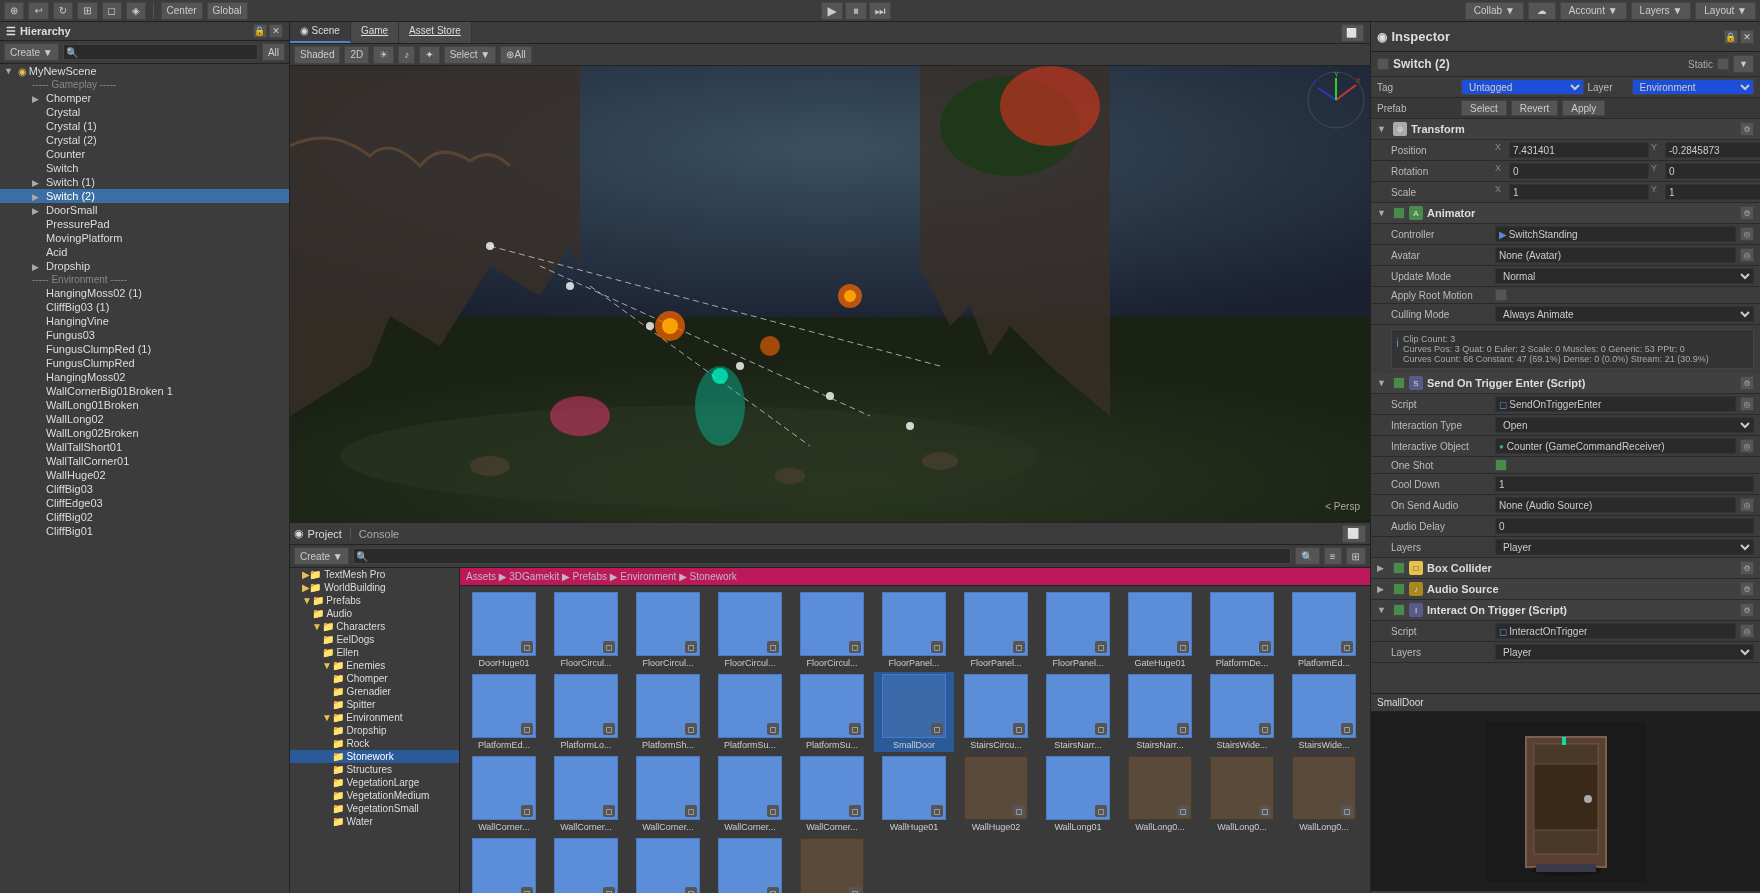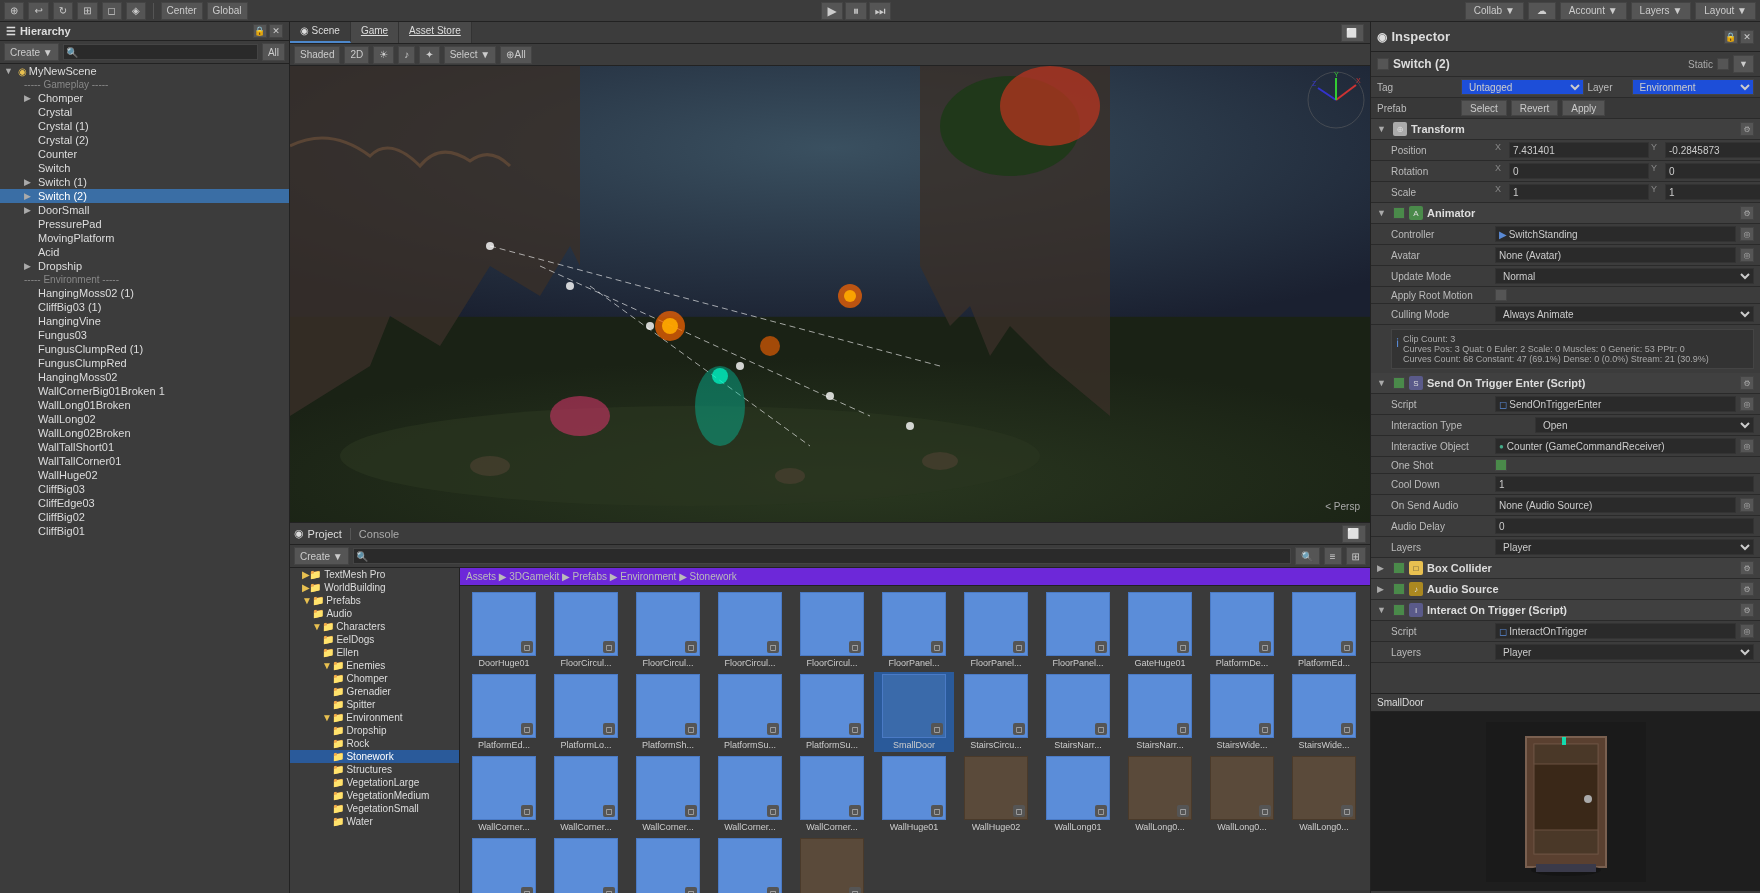--- a/index.html
+++ b/index.html
@@ -98,21 +98,21 @@
       cursor: pointer;
       display: flex;
       align-items: center;
       gap: 2px;
       white-space: nowrap;
       font-size: 11px;
     }
     .hierarchy-item.selected { background: #3a6ea5; color: #fff; }
     .hierarchy-item.section-header { color: #888; font-size: 10px; }
     .expand-arrow { width: 12px; font-size: 9px; color: #aaa; }
-    .h-indent-1 { padding-left: 24px; }
+    .h-indent-1 { padding-left: 32px; align-items: flex-end; }
 
     
     .center-area {
       flex: 1;
       display: flex;
       flex-direction: column;
     }
 
     
     .scene-view {
@@ -210,21 +210,21 @@
     .t-indent-4 { padding-left: 42px; }
 
     .project-assets {
       flex: 1;
       overflow-y: auto;
       background: #3a3a3a;
     }
     .assets-breadcrumb {
       padding: 3px 6px;
       font-size: 10px;
-      background: #6d28d9;
+      background: #be185d;
       border-bottom: 1px solid #222;
       color: #bbb;
     }
     .assets-grid {
       display: flex;
       flex-wrap: wrap;
       padding: 4px;
       gap: 2px;
     }
     .asset-item {
@@ -1224,21 +1224,21 @@
         <div class="comp-row">
           <span class="comp-label">Script</span>
           <div class="comp-value">
             <span style="color:#5a8ad5;margin-right:2px;">◻</span>
             <span>SendOnTriggerEnter</span>
           </div>
           <button class="comp-icon-btn">◎</button>
         </div>
         <div class="comp-row">
           <span class="comp-label">Interaction Type</span>
-          <select class="comp-value" style="background:#2a2a2a;border:1px solid #333;color:#ccc;font-size:10px;margin-left:40px;">
+          <select class="comp-value" style="background:#2a2a2a;border:1px solid #333;color:#ccc;font-size:10px;">
             <option>Open</option>
           </select>
         </div>
         <div class="comp-row">
           <span class="comp-label">Interactive Object</span>
           <div class="comp-value green-dot">
             <span>Counter (GameCommandReceiver)</span>
           </div>
           <button class="comp-icon-btn">◎</button>
         </div>

